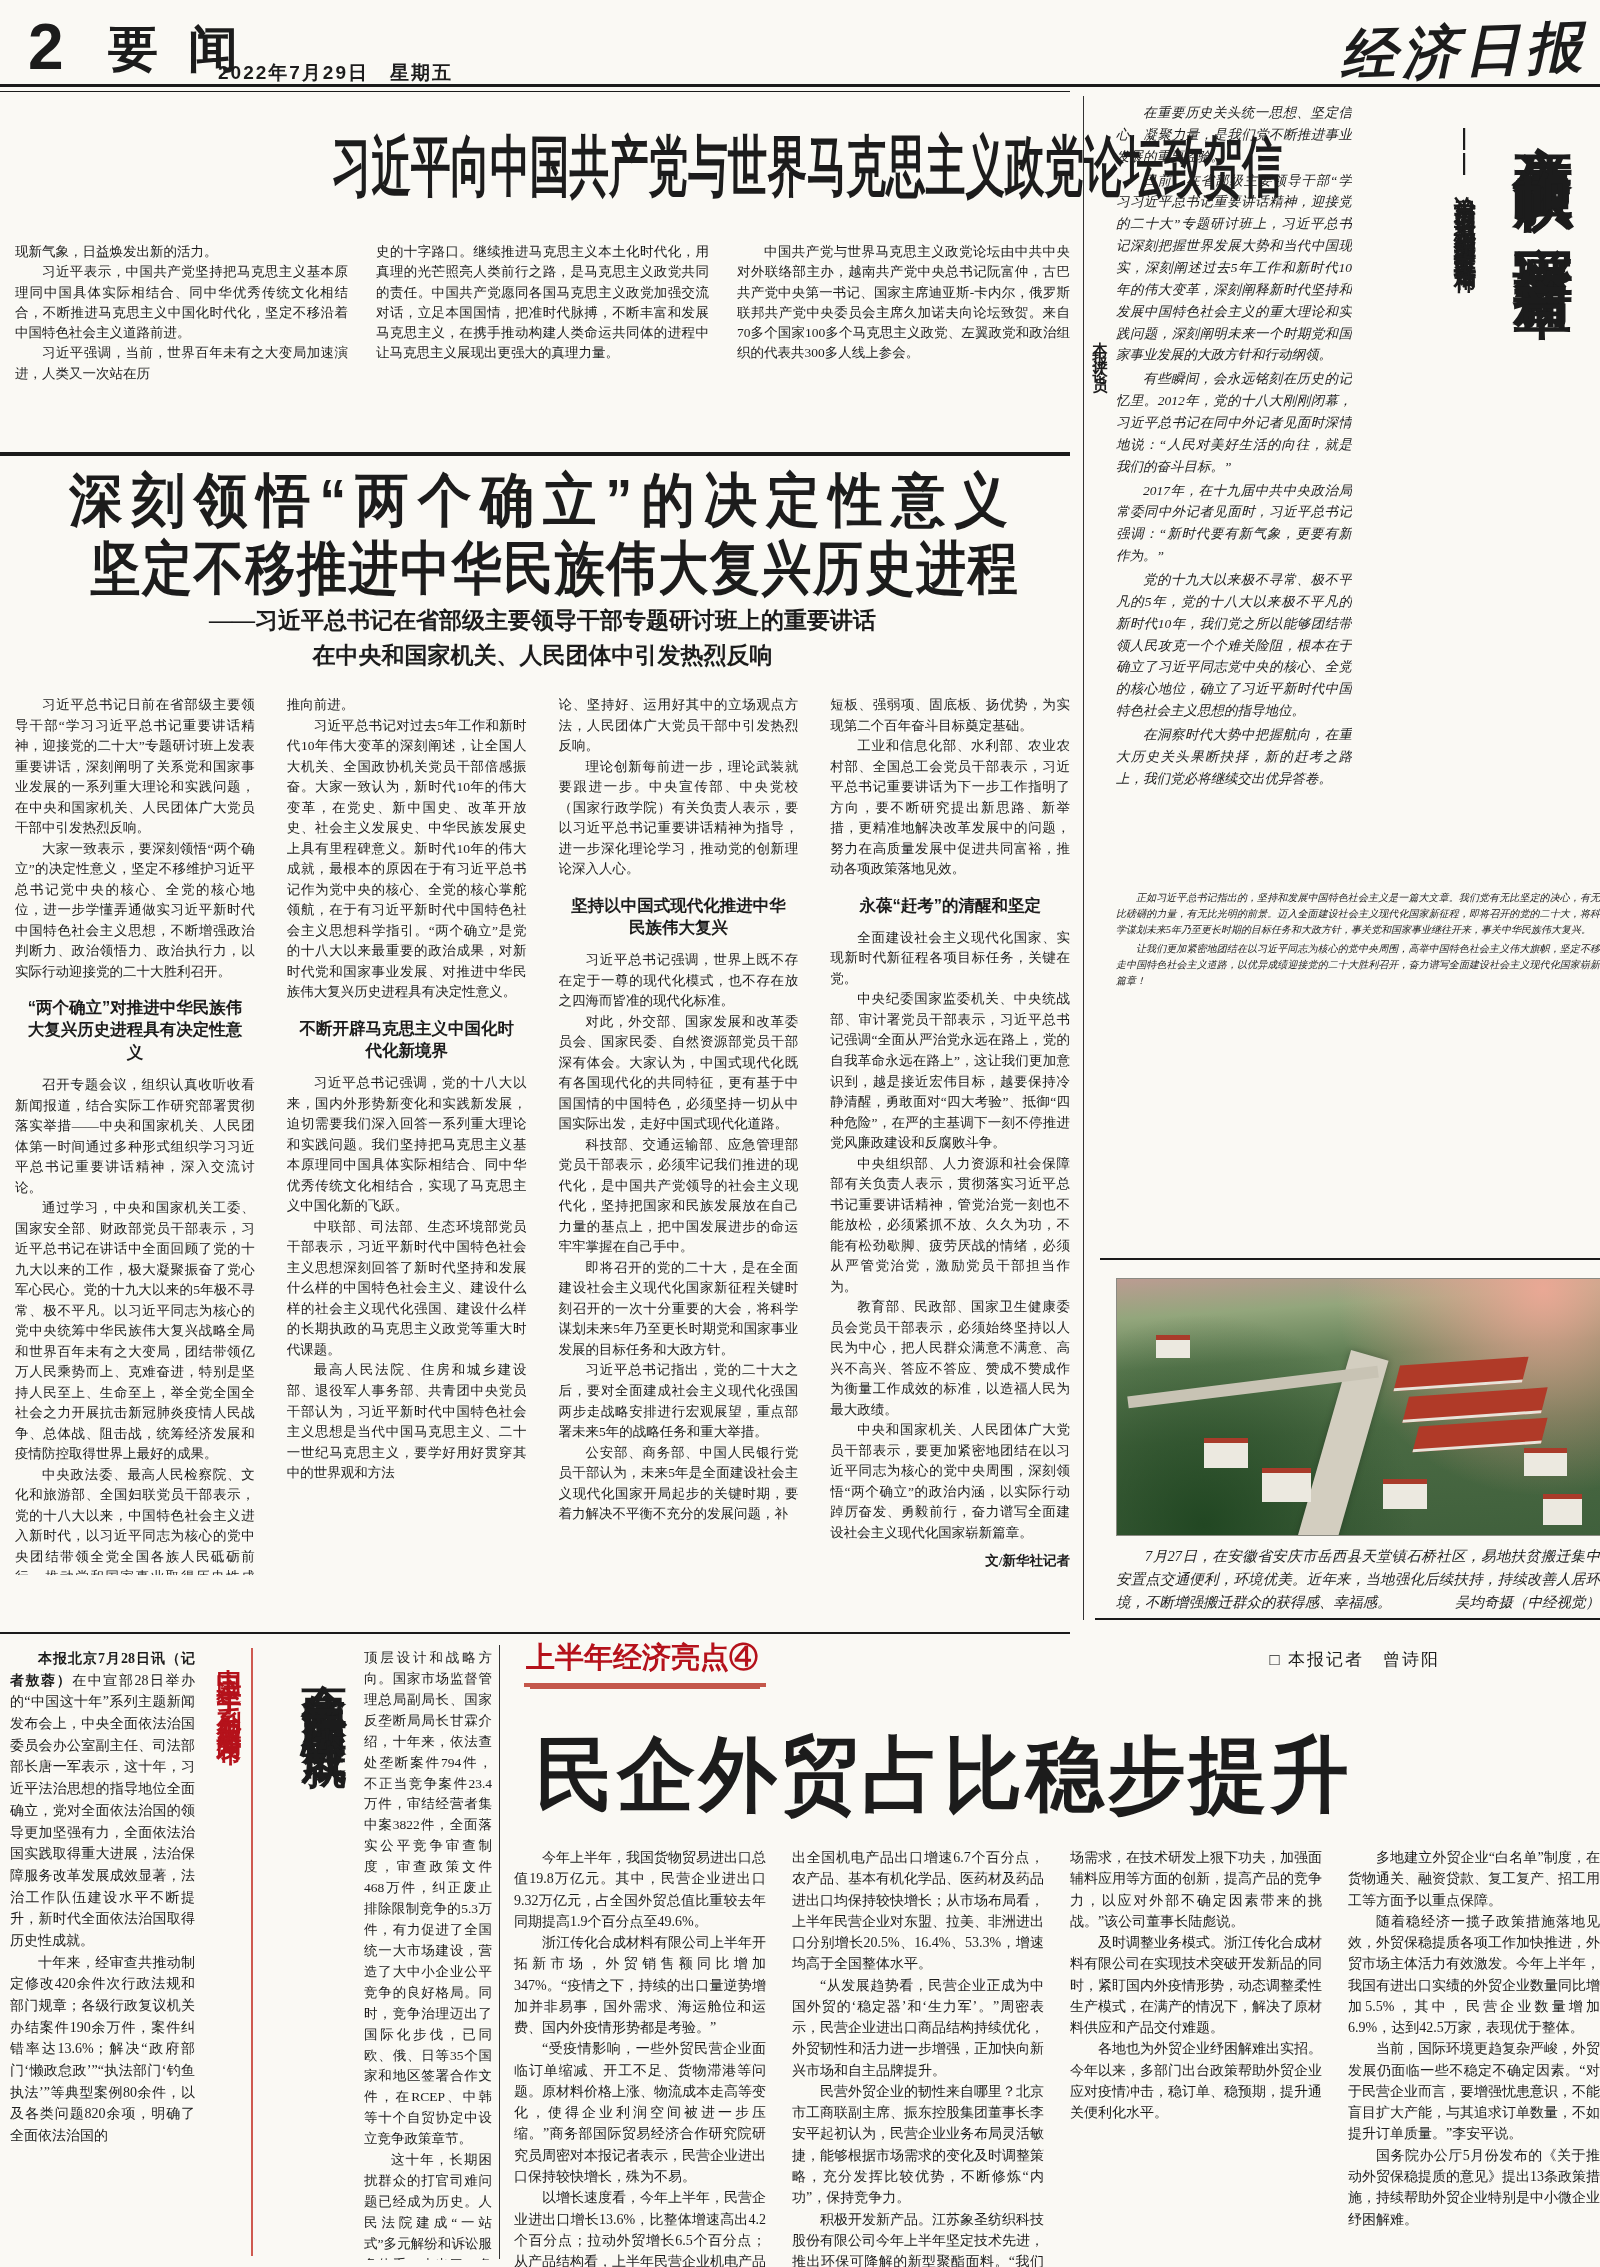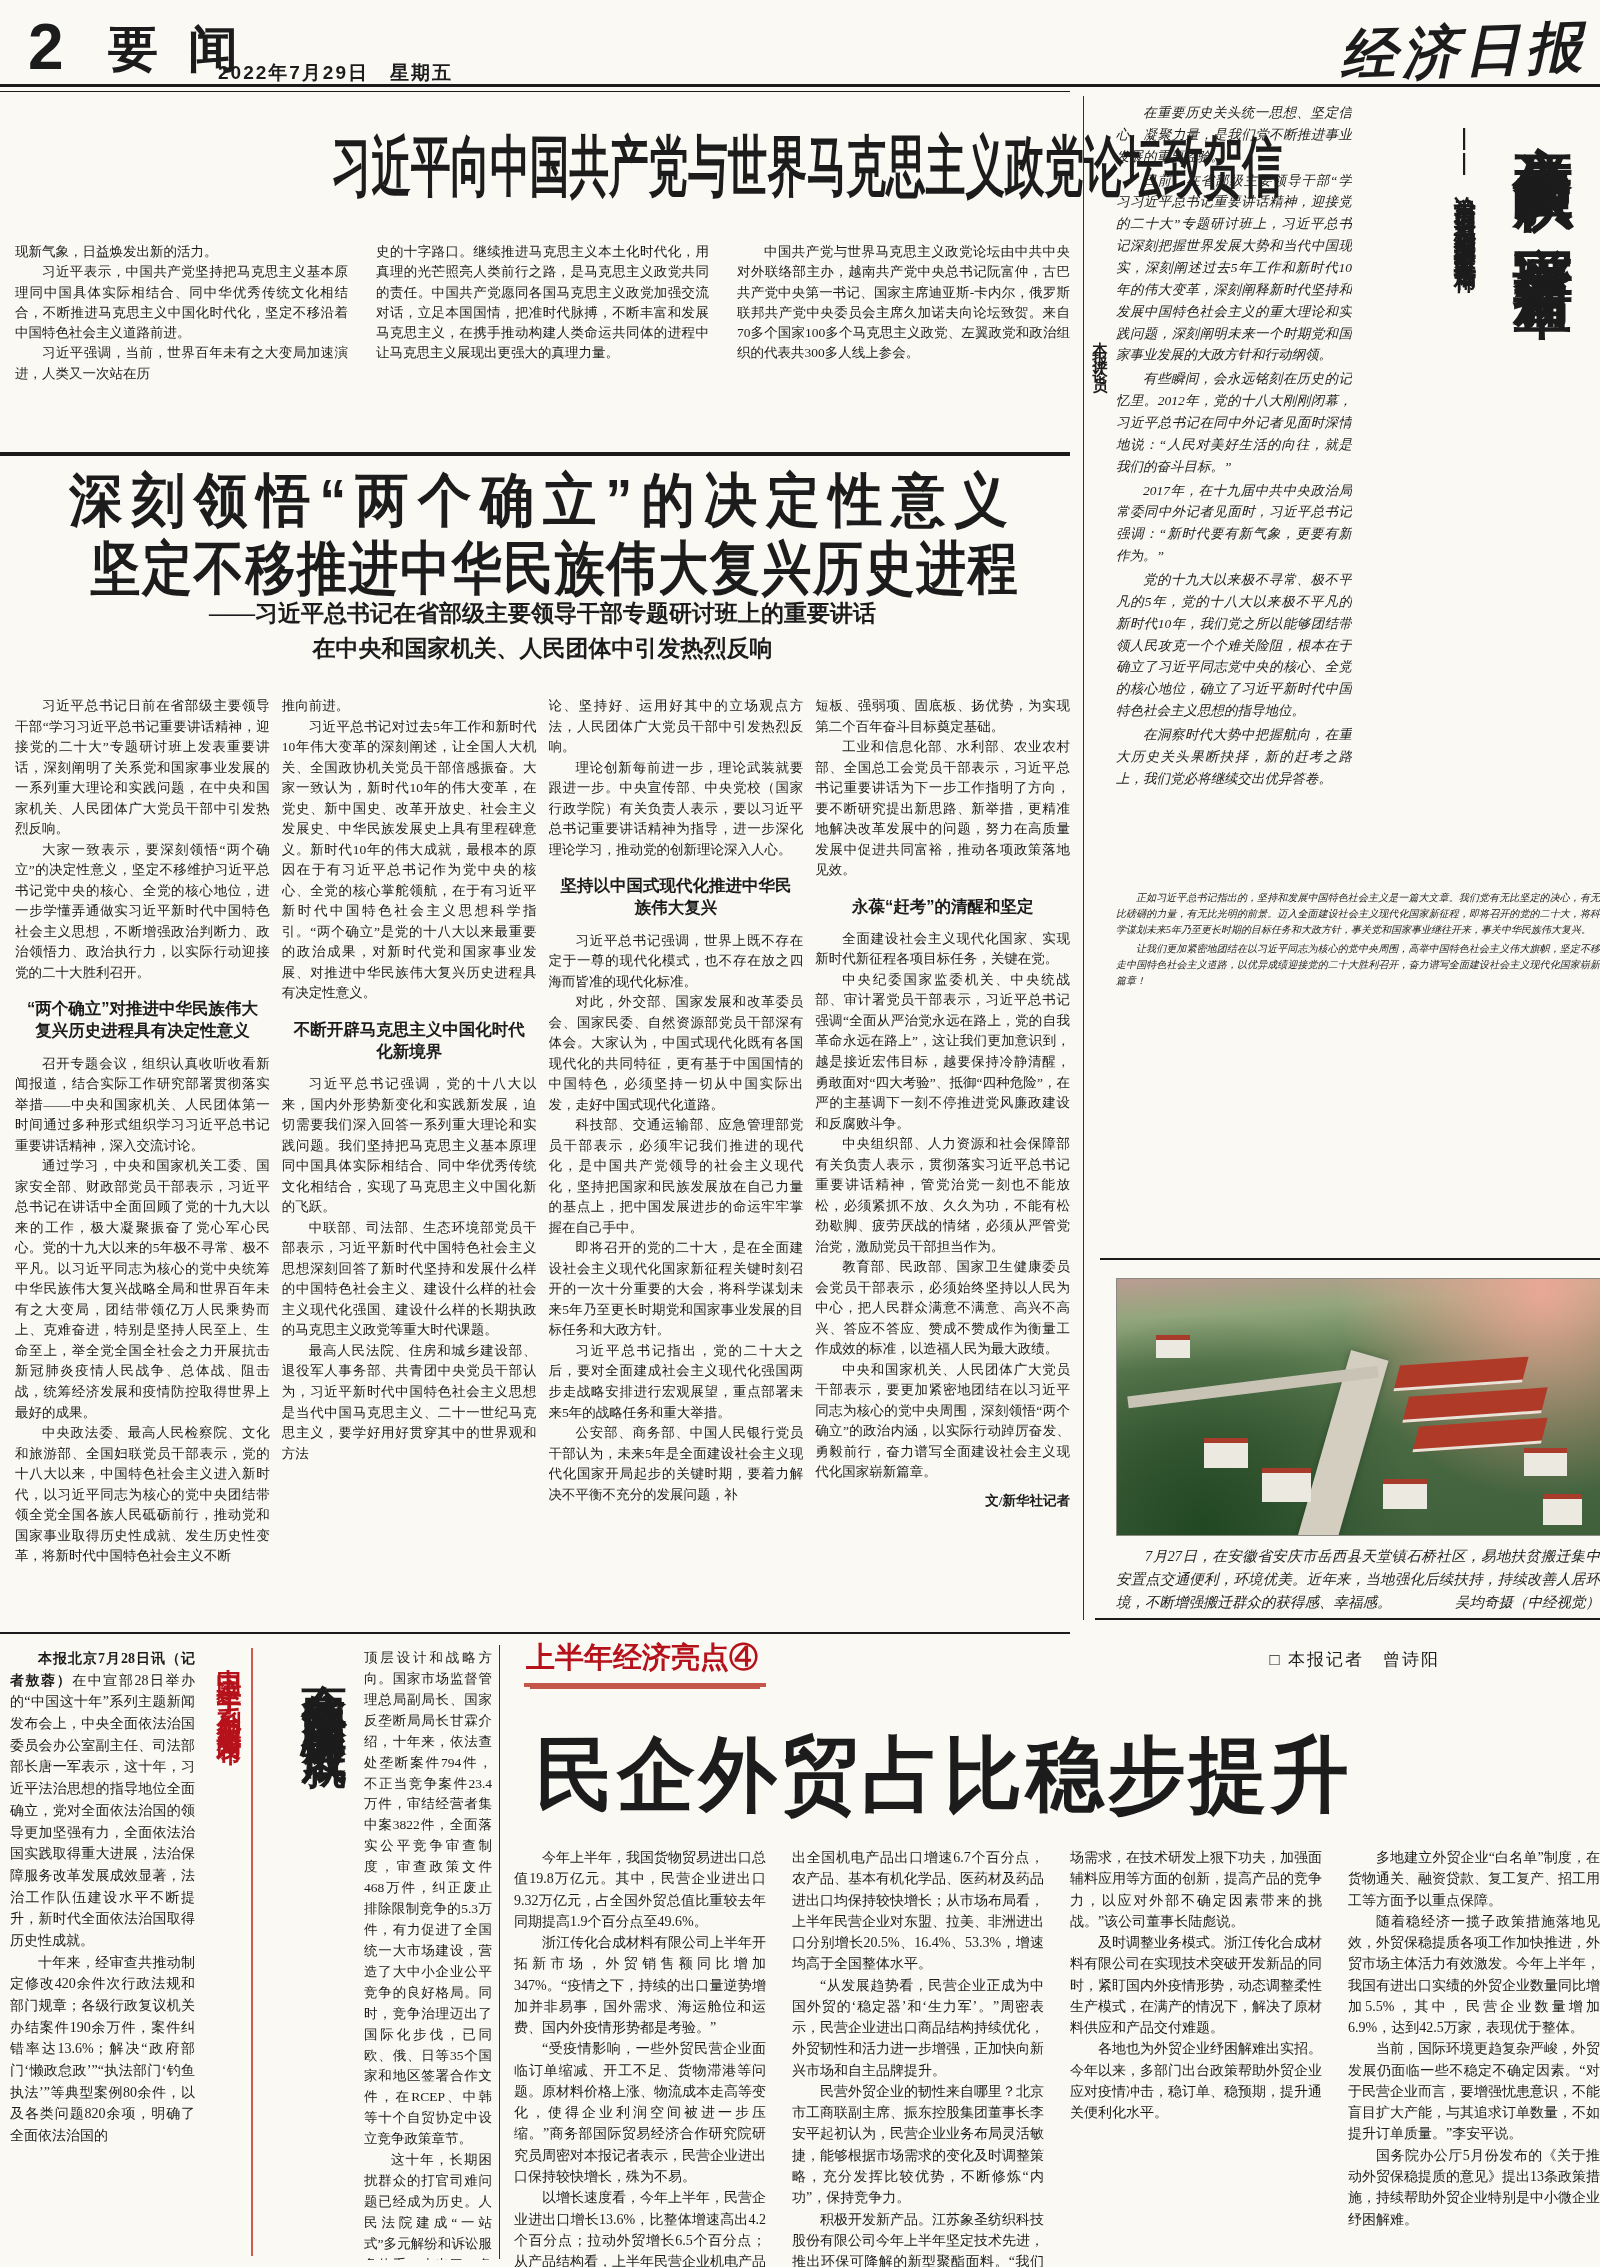--- a/index.html
+++ b/index.html
@@ -32,23 +32,23 @@
   .art-greeting .col{flex:1;}
 
   
   .rule-react{left:0;top:452px;width:1070px;height:4px;}
   .art-react{left:15px;top:462px;width:1055px;height:1160px;}
   .h-react1,.h-react2{text-align:center;height:68px;}
   .h-react1 span,.h-react2 span{display:inline-block;font-family:"Liberation Sans",sans-serif;font-weight:900;
         font-size:58px;white-space:nowrap;transform-origin:center;}
   .h-react1 span{letter-spacing:10px;transform:scaleX(.92);}
   .h-react2 span{letter-spacing:2px;transform:scaleX(.86);}
-  .sub-react{text-align:center;font-weight:bold;font-size:23px;margin-top:0;text-indent:0;}
+  .sub-react{text-align:center;font-weight:bold;font-size:23px;margin-top:7px;text-indent:0;}
   .sub-react2{text-align:center;font-weight:bold;font-size:23px;margin-top:4px;text-indent:0;}
-  .art-react .cols{margin-top:32px;gap:12px;height:880px;font-size:13.5px;line-height:1.52;}
+  .art-react .cols{margin-top:24px;gap:32px;height:880px;font-size:13.5px;line-height:1.52;}
   .art-react .col{flex:1;}
   .signoff{text-align:right;font-weight:bold;text-indent:0;margin-top:8px;}
 
   
   .vdiv-main{left:1083px;top:96px;width:1px;height:1524px;background:#333;}
   .vdiv-bottom{left:499px;top:1645px;width:1px;height:614px;background:#333;}
   .hr-top{left:0;top:84px;width:1600px;height:3px;}
   .hr-top2{left:0;top:91px;width:1070px;height:1px;}
   .hr-left-bottom{left:0;top:1632px;width:1070px;height:2px;}
   .hr-right-bottom{left:1095px;top:1618px;width:505px;height:2px;}

